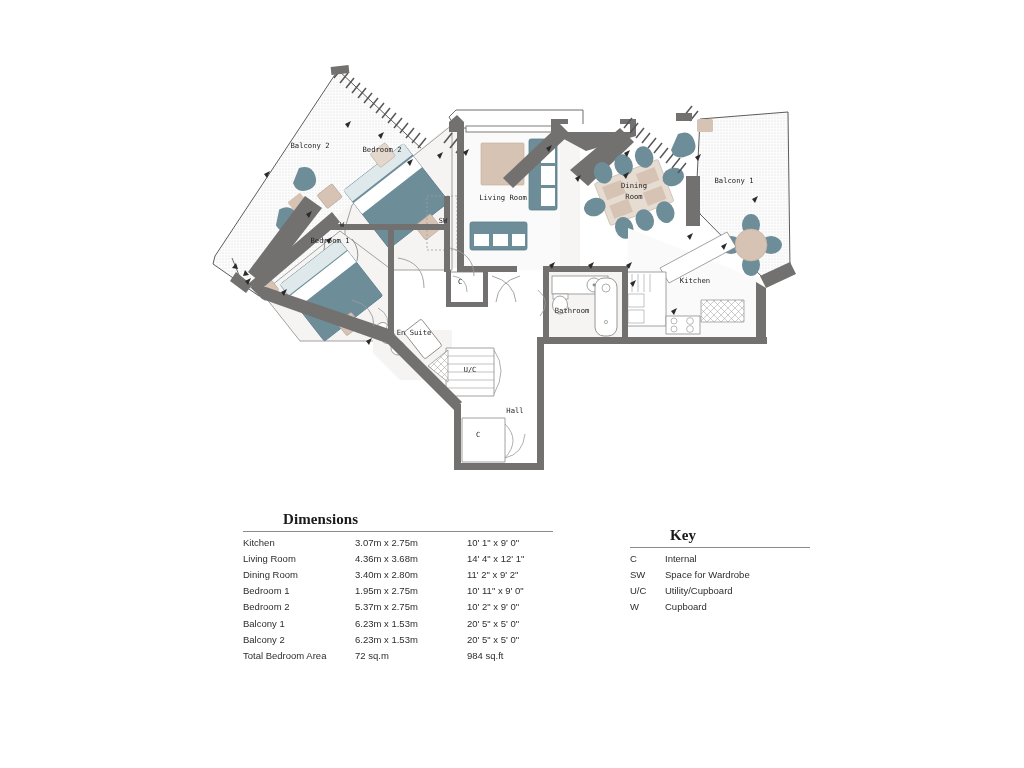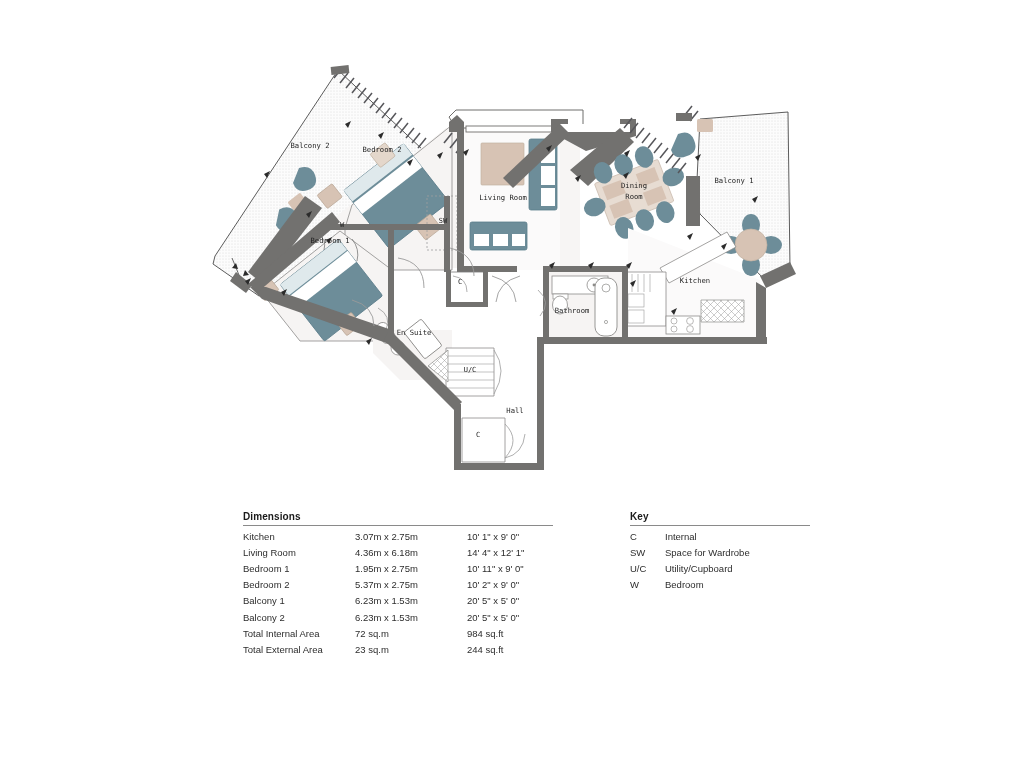--- a/index.html
+++ b/index.html
@@ -6,26 +6,26 @@
   body{
     width:1024px;height:768px;overflow:hidden;
     font-family:"DejaVu Sans Mono","Liberation Mono",monospace;
     color:#2b2b2b;position:relative;
   }
   #plan-svg{position:absolute;left:0;top:0;width:1024px;height:768px;}
 
   
   .tbl{position:absolute;}
   #dimensions-table{left:243px;top:511px;width:310px;}
-  #key-table{left:630px;top:511px;width:180px;}
+  #key-table{left:630px;top:527px;width:180px;}
 
   .tbl-title{
-    font-family:Liberation Sans, sans-serif;
-    font-size:10px;font-weight:bold;color:#1a1a1a;
-    letter-spacing:.1px;padding-bottom:3px;
+    font-family:Liberation Serif, serif;
+    font-size:15px;font-weight:bold;color:#1a1a1a;
+    letter-spacing:.1px;padding-bottom:3px;margin-left:40px;
   }
   .tbl-rule{border-bottom:1px solid #8a8a8a;margin-bottom:2px;}
   table{border-collapse:collapse;width:100%;}
   td{
     font-family:"Liberation Sans","DejaVu Sans",sans-serif;
     font-size:9.5px;color:#2d2d2d;
     padding:2.6px 0;vertical-align:top;white-space:nowrap;
   }
   #dimensions-table td.c0{width:112px;}
   #dimensions-table td.c1{width:112px;}
@@ -428,22 +428,27 @@
   <div class="tbl-rule"></div>
   <table>
     <tbody id="dim-body">
         <tr>
           <td class="c0">Kitchen</td>
           <td class="c1">3.07m x 2.75m</td>
           <td class="c2">10' 1" x 9' 0"</td>
         </tr>
         <tr>
           <td class="c0">Living Room</td>
-          <td class="c1">4.36m x 6.18m</td>
+          <td class="c1">4.36m x 3.68m</td>
           <td class="c2">14' 4" x 12' 1"</td>
+        </tr>
+        <tr>
+          <td class="c0">Dining Room</td>
+          <td class="c1">3.40m x 2.80m</td>
+          <td class="c2">11' 2" x 9' 2"</td>
         </tr>
         <tr>
           <td class="c0">Bedroom 1</td>
           <td class="c1">1.95m x 2.75m</td>
           <td class="c2">10' 11" x 9' 0"</td>
         </tr>
         <tr>
           <td class="c0">Bedroom 2</td>
           <td class="c1">5.37m x 2.75m</td>
           <td class="c2">10' 2" x 9' 0"</td>
@@ -452,28 +457,23 @@
           <td class="c0">Balcony 1</td>
           <td class="c1">6.23m x 1.53m</td>
           <td class="c2">20' 5" x 5' 0"</td>
         </tr>
         <tr>
           <td class="c0">Balcony 2</td>
           <td class="c1">6.23m x 1.53m</td>
           <td class="c2">20' 5" x 5' 0"</td>
         </tr>
         <tr>
-          <td class="c0">Total Internal Area</td>
+          <td class="c0">Total Bedroom Area</td>
           <td class="c1">72 sq.m</td>
           <td class="c2">984 sq.ft</td>
-        </tr>
-        <tr>
-          <td class="c0">Total External Area</td>
-          <td class="c1">23 sq.m</td>
-          <td class="c2">244 sq.ft</td>
         </tr>
       </tbody>
   </table>
 </div>
 
 <div class="tbl" id="key-table">
   <div class="tbl-title">Key</div>
   <div class="tbl-rule"></div>
   <table>
     <tbody id="key-body">
@@ -484,17 +484,17 @@
         <tr>
           <td class="k0">SW</td>
           <td class="k1">Space for Wardrobe</td>
         </tr>
         <tr>
           <td class="k0">U/C</td>
           <td class="k1">Utility/Cupboard</td>
         </tr>
         <tr>
           <td class="k0">W</td>
-          <td class="k1">Bedroom</td>
+          <td class="k1">Cupboard</td>
         </tr>
       </tbody>
   </table>
 </div>
 
 </body></html>

